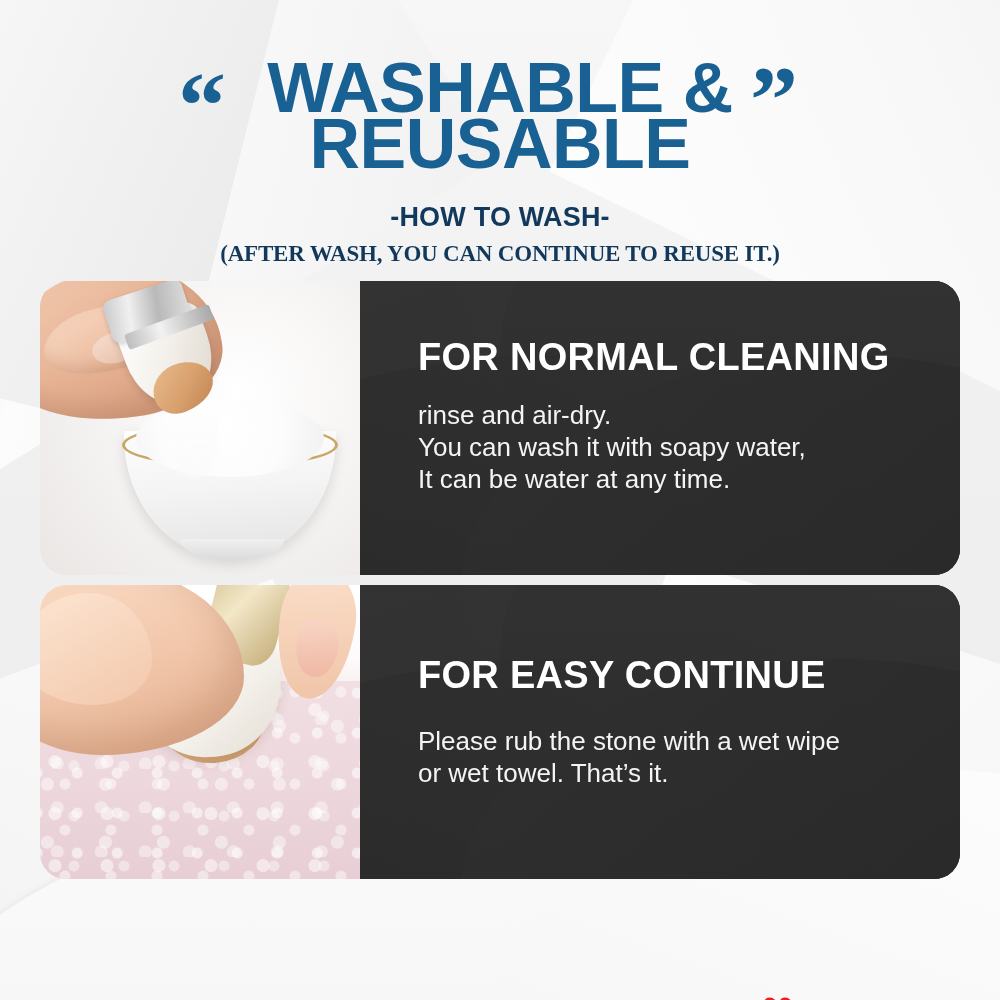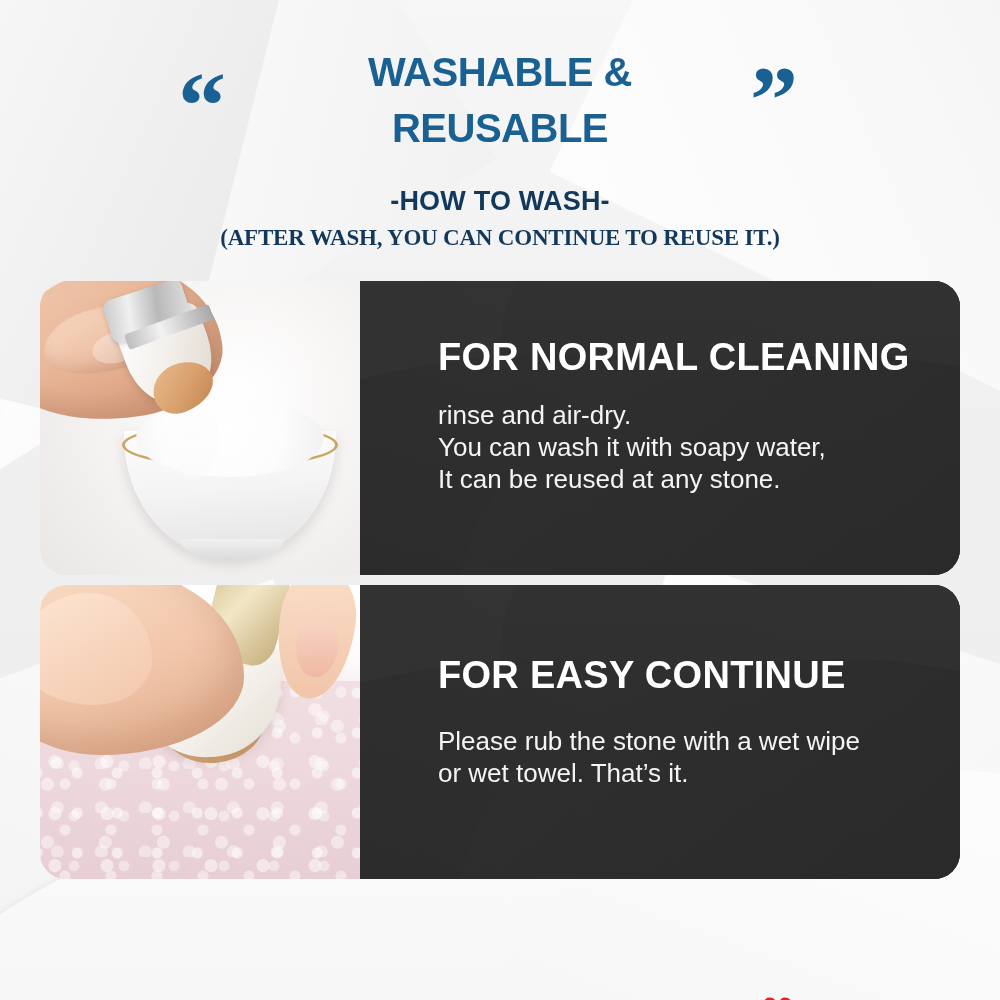--- a/index.html
+++ b/index.html
@@ -83,26 +83,26 @@
     left: 0; top: 0;
     width: 1000px;
     text-align: center;
     z-index: 5;
   }
   .title-row {
     position: relative;
     padding-top: 44px;
   }
   .main-title {
-    font-size: 40px;
+    font-size: 70px;
     line-height: 56px;
     font-weight: bold;
     letter-spacing: -0.5px;
     color: #1a6193;
-    margin: 0 auto;
+    margin: 16px auto;
     width: 520px;
     text-transform: uppercase;
   }
   .quote-mark {
     position: absolute;
     font-size: 96px;
     line-height: 60px;
     font-weight: bold;
     color: #1a6193;
     font-family: "Liberation Serif", serif;
@@ -332,21 +332,20 @@
     transform: rotate(-4deg);
   }
 
   
   .panel {
     position: relative;
     flex: 1;
     height: 100%;
     background: #2c2c2c;
     overflow: hidden;
-    padding-left: 20px;
   }
   .panel-wave {
     position: absolute;
     border-radius: 50%;
     pointer-events: none;
   }
   .pw1 {
     left: -180px; top: -220px;
     width: 820px; height: 520px;
     background: linear-gradient(160deg, #363636 0%, #2e2e2e 100%);
@@ -476,21 +475,21 @@
       <div class="panel-wave pw1"></div>
       <div class="panel-wave pw2"></div>
       <div class="panel-wave pw5"></div>
       <div class="panel-wave pw3"></div>
       <div class="panel-wave pw4"></div>
       <div class="panel-content">
         <h2 class="card-heading">FOR NORMAL CLEANING</h2>
         <div class="card-body">
           <div>rinse and air-dry.</div>
           <div>You can wash it with soapy water,</div>
-          <div>It can be reused at any stone.</div>
+          <div>It can be water at any time.</div>
         </div>
       </div>
     </div>
   </div>
 
   <div class="card card-2">
     <div class="photo">
       <div class="p2-bg"></div>
       <div class="p2-towel"></div>
       <div class="p2-tool-stone"></div>

